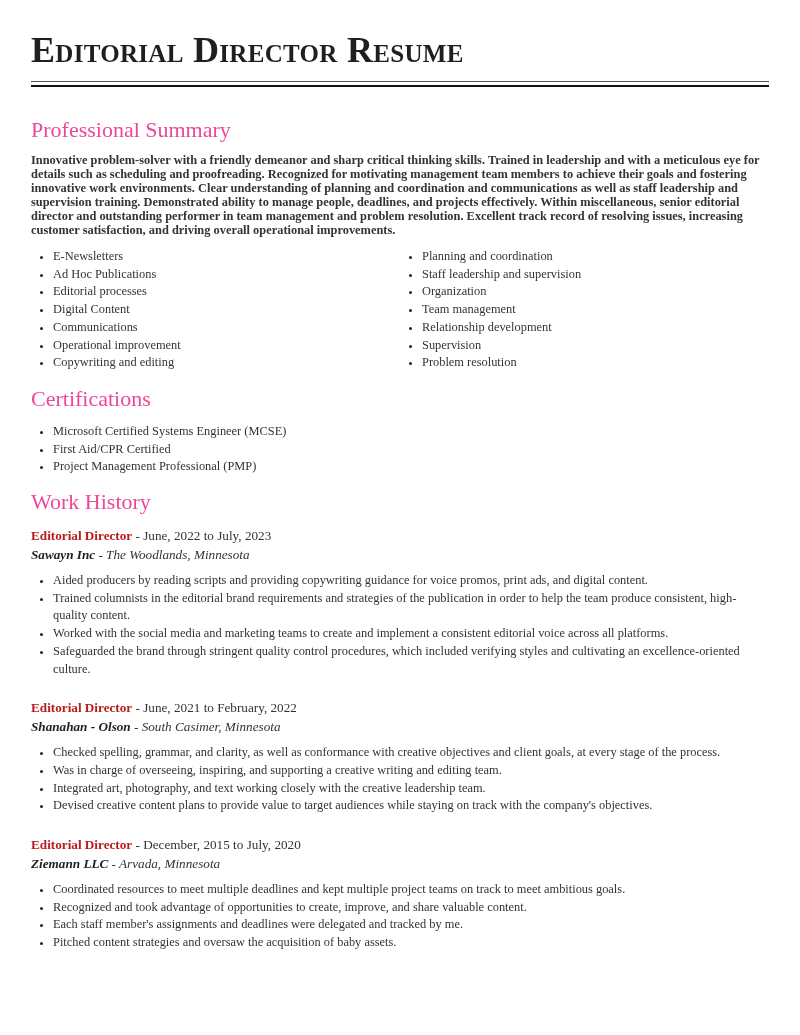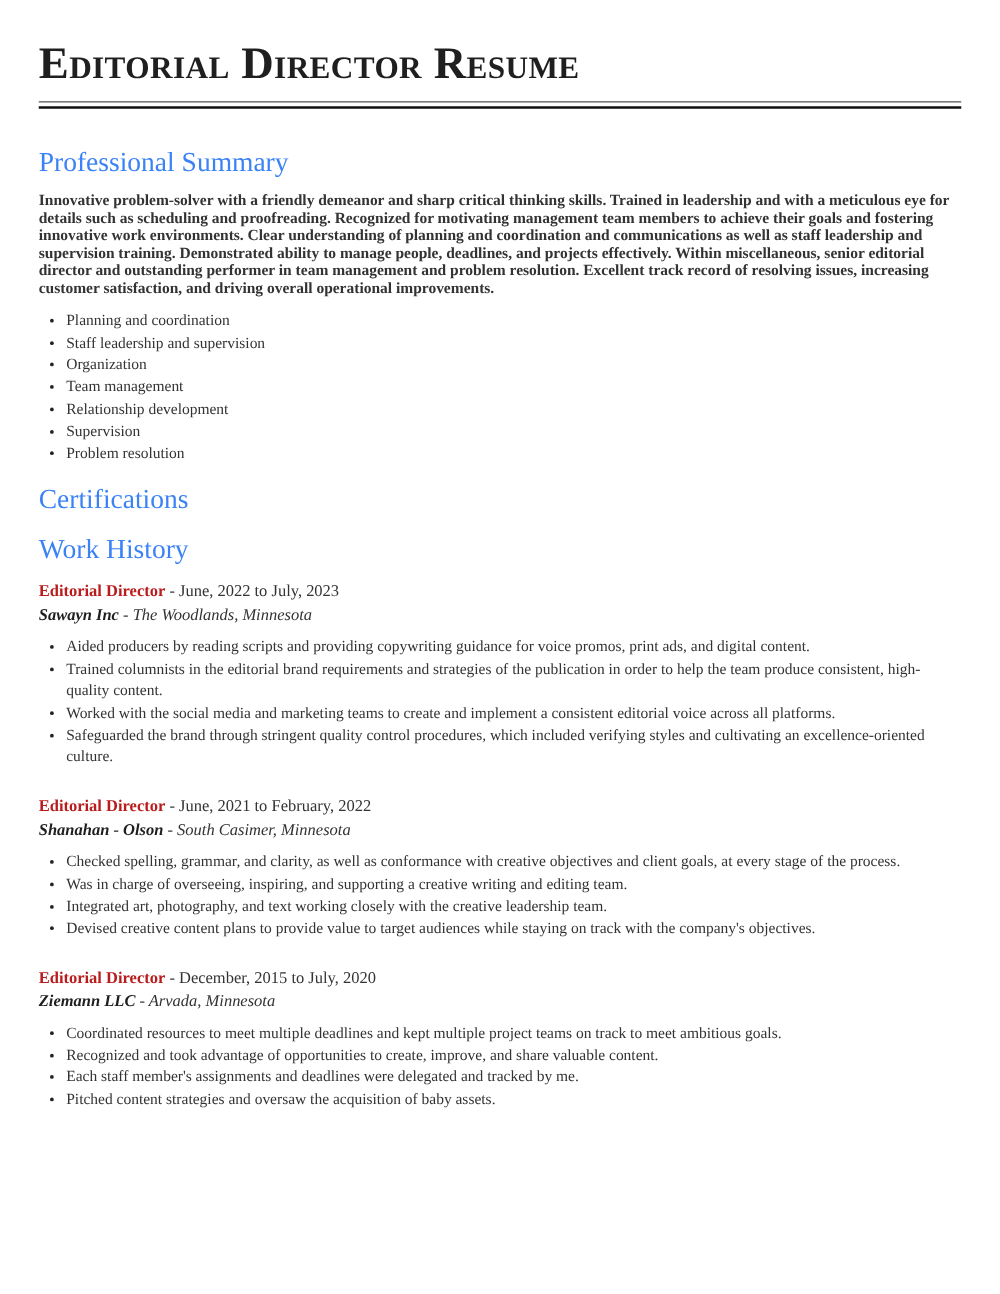--- a/index.html
+++ b/index.html
@@ -61,21 +61,21 @@
       display: inline-block;
       margin: 0 7px;
     }
     .contact a {
       color: #333;
       text-decoration: none;
     }
     h2 {
       font-weight: normal;
       font-size: 22px;
-      color: #3b82f6;
+      color: #ec4899;
       margin: 0;
       line-height: 28px;
     }
     .section-summary h2 { margin-top: 29px; }
     .summary-text {
       font-size: 12.4px;
       line-height: 14px;
       margin-top: 9px;
       color: #333;
       font-weight: bold;
@@ -143,33 +143,47 @@
 
 
   <section class="section-summary">
     <h2>Professional Summary</h2>
     <p class="summary-text" style="margin-bottom:0;">Innovative problem-solver with a friendly demeanor and sharp critical thinking skills. Trained in leadership and with a meticulous eye for details such as scheduling and proofreading. Recognized for motivating management team members to achieve their goals and fostering innovative work environments. Clear understanding of planning and coordination and communications as well as staff leadership and supervision training. Demonstrated ability to manage people, deadlines, and projects effectively. Within miscellaneous, senior editorial director and outstanding performer in team management and problem resolution. Excellent track record of resolving issues, increasing customer satisfaction, and driving overall operational improvements.</p>
   </section>
 
   <section class="section-skills">
     <div class="skills-grid">
       <ul class="skills-col">
+        <li>E-Newsletters</li>
+        <li>Ad Hoc Publications</li>
+        <li>Editorial processes</li>
+        <li>Digital Content</li>
+        <li>Communications</li>
+        <li>Operational improvement</li>
+        <li>Copywriting and editing</li>
+      </ul>
+      <ul class="skills-col">
         <li>Planning and coordination</li>
         <li>Staff leadership and supervision</li>
         <li>Organization</li>
         <li>Team management</li>
         <li>Relationship development</li>
         <li>Supervision</li>
         <li>Problem resolution</li>
       </ul>
     </div>
   </section>
 
   <section class="section-certs">
     <h2>Certifications</h2>
+    <ul class="certs-list">
+      <li>Microsoft Certified Systems Engineer (MCSE)</li>
+      <li>First Aid/CPR Certified</li>
+      <li>Project Management Professional (PMP)</li>
+    </ul>
   </section>
 
   <section class="section-work">
     <h2>Work History</h2>
 
     <div class="job">
       <div class="job-line"><span class="job-title">Editorial Director</span><span> - June, 2022 to July, 2023</span></div>
       <div class="company-line"><span class="company">Sawayn Inc</span><span> - The Woodlands, Minnesota</span></div>
       <ul>
         <li>Aided producers by reading scripts and providing copywriting guidance for voice promos, print ads, and digital content.</li>

